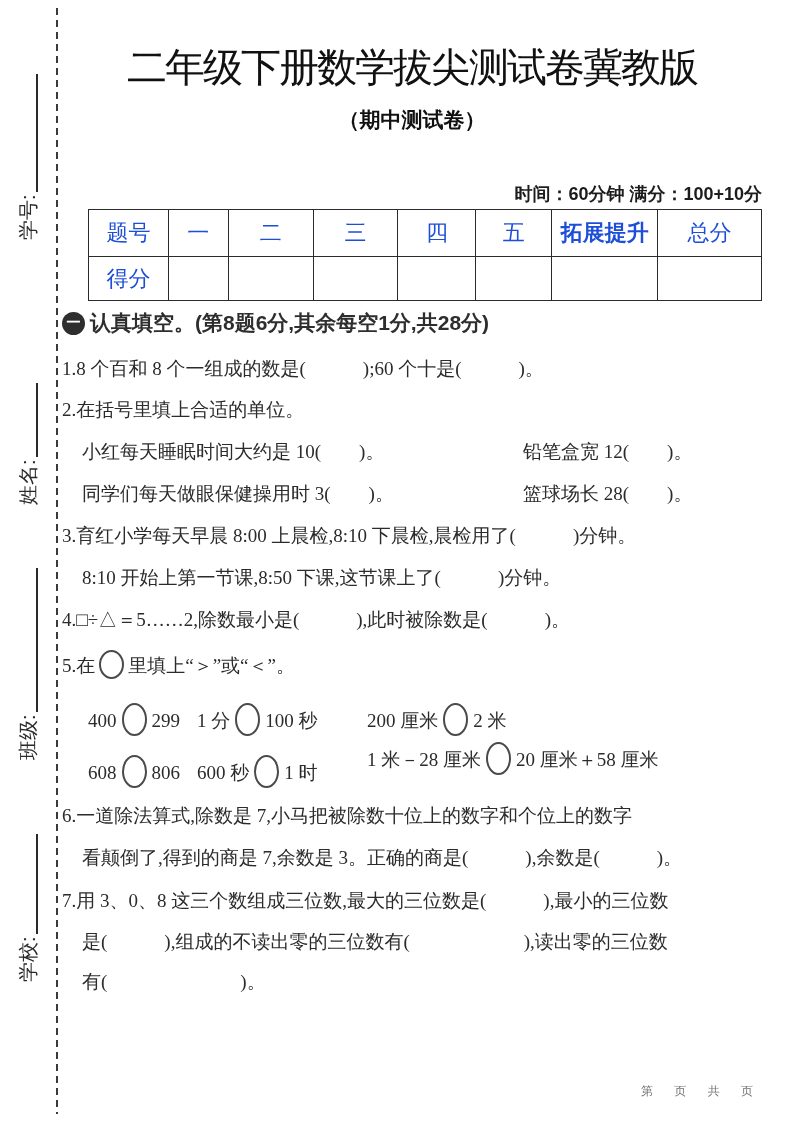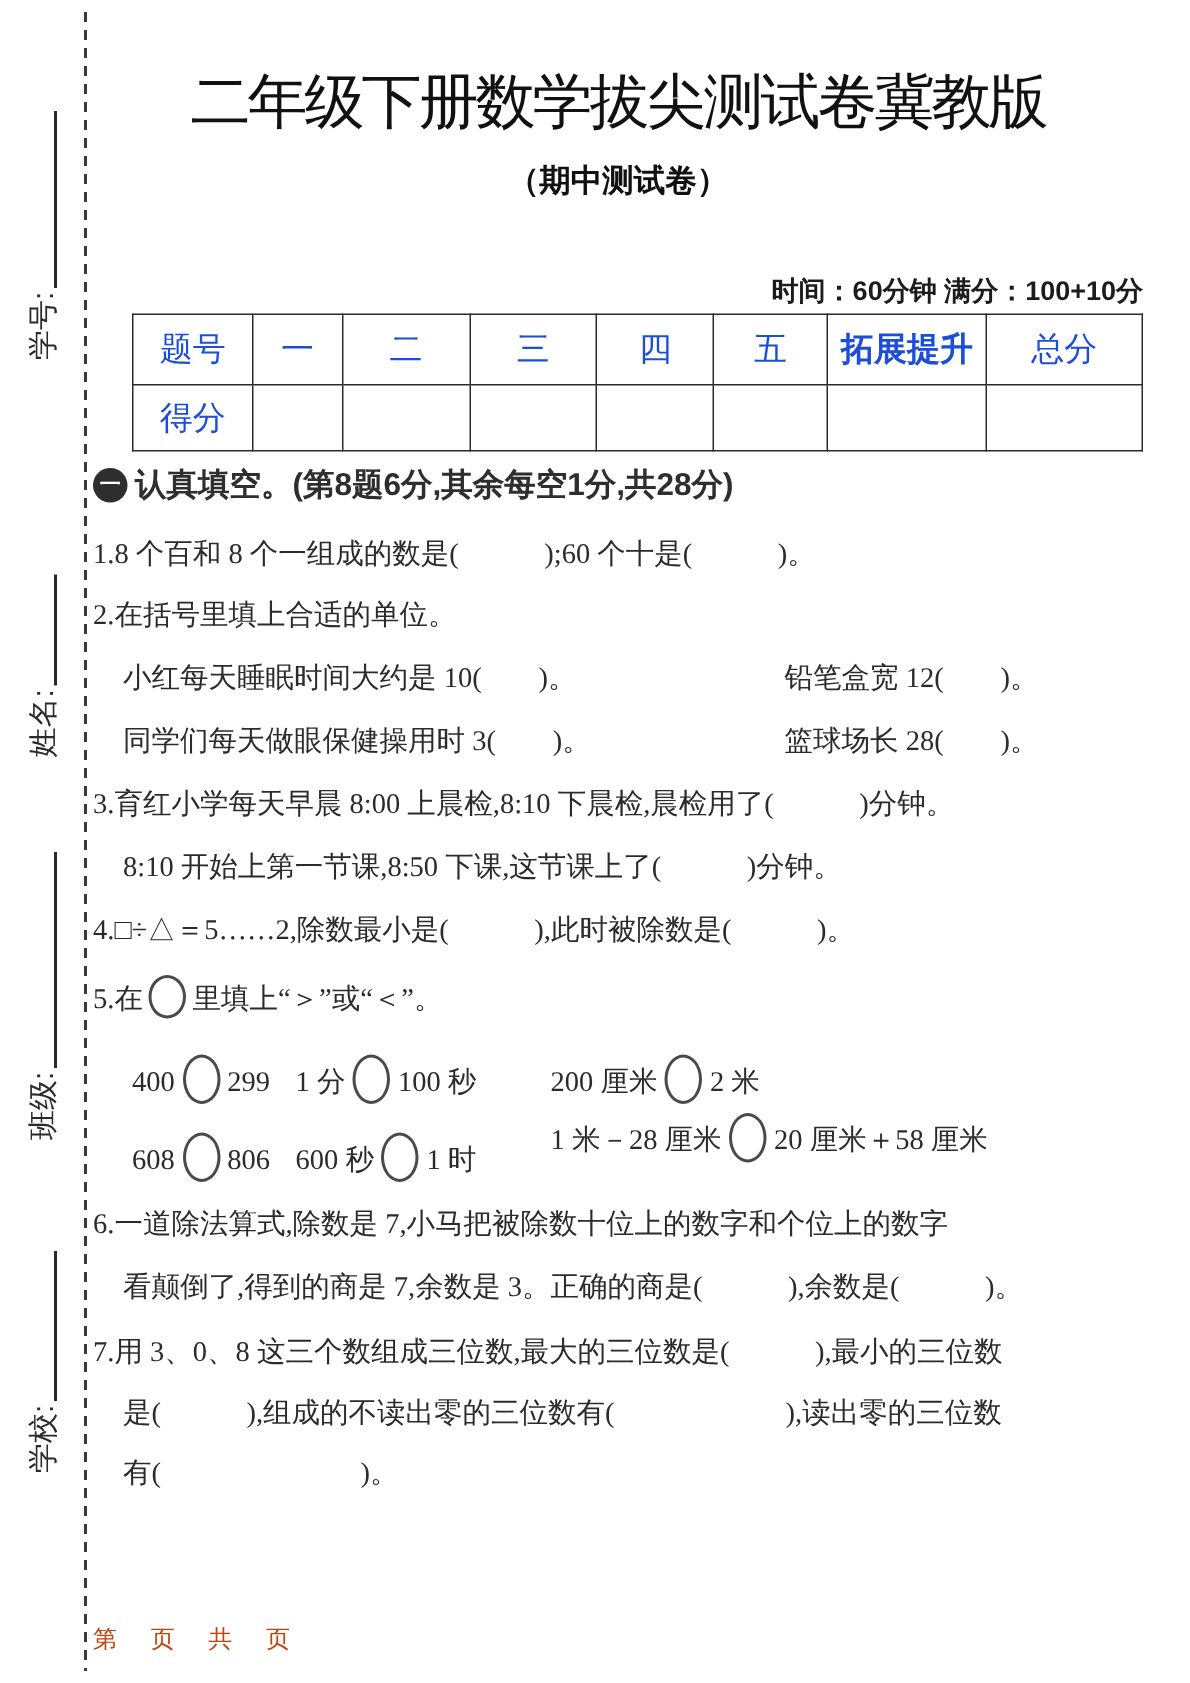--- a/index.html
+++ b/index.html
@@ -82,21 +82,21 @@
 
   .cmp-circle {
     display:inline-block; width:25px; height:33px;
     border:2px solid #4a4a4a; border-radius:50%;
     vertical-align:-9px; margin:0 5px;
   }
   .cmp-circle.small { width:25px; height:29px; vertical-align:-7px; margin:0 4px; }
 
   .footer {
     position:absolute; top:1083px; left:0; width:100%;
-    text-align:left; font-size:16px; letter-spacing:9px; color:#c2410c;
+    text-align:right; font-size:12px; letter-spacing:9px; color:#737373;
     font-family:"Liberation Sans", sans-serif;
   }
 </style>
 </head>
 <body>
 
 <div class="cut-line"></div>
 
 <div class="margin-group" id="mg-xuehao">
   <span>学号:</span>

